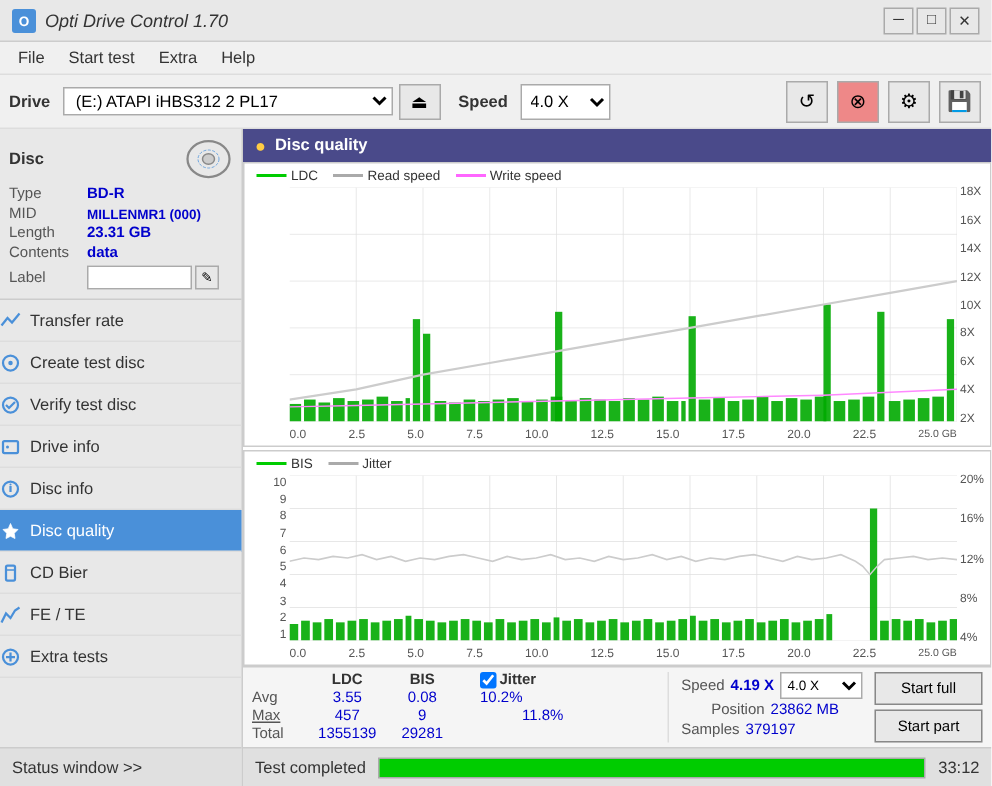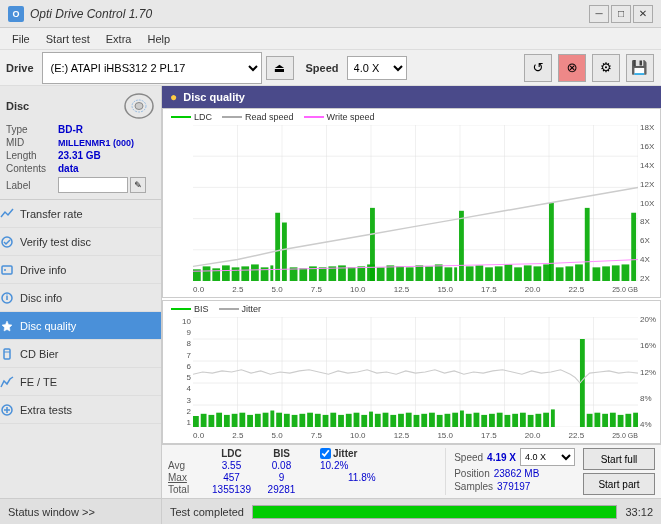--- a/index.html
+++ b/index.html
@@ -13,21 +13,21 @@
     .title-bar-controls { display: flex; gap: 2px; }
     .title-btn { width: 20px; height: 18px; border: 1px solid #aaa; background: #e8e8e8; cursor: pointer; display: flex; align-items: center; justify-content: center; font-size: 10px; color: #333; }
 
     
     .menu-bar { background: #f0f0f0; height: 22px; display: flex; align-items: center; padding: 0 4px; border-bottom: 1px solid #ddd; }
     .menu-item { padding: 2px 8px; font-size: 11px; cursor: pointer; color: #333; }
 
     
     .toolbar { background: #f0f0f0; height: 36px; display: flex; align-items: center; padding: 0 6px; border-bottom: 1px solid #ddd; gap: 4px; }
     .toolbar-label { font-size: 11px; font-weight: bold; color: #333; margin-right: 4px; }
-    .drive-select { height: 32px; width: 220px; border: 1px solid #aaa; background: white; font-size: 11px; padding: 0 4px; }
+    .drive-select { height: 19px; width: 220px; border: 1px solid #aaa; background: white; font-size: 11px; padding: 0 4px; }
     .eject-btn { height: 24px; width: 28px; border: 1px solid #aaa; background: #e8e8e8; cursor: pointer; display: flex; align-items: center; justify-content: center; font-size: 12px; }
     .speed-label { font-size: 11px; font-weight: bold; color: #333; margin-left: 8px; margin-right: 4px; }
     .speed-select { height: 24px; width: 60px; border: 1px solid #aaa; background: white; font-size: 11px; padding: 0 2px; }
     .toolbar-spacer { flex: 1; }
     .toolbar-icon-btn { height: 28px; width: 28px; border: 1px solid #aaa; background: #e8e8e8; cursor: pointer; display: flex; align-items: center; justify-content: center; margin: 0 1px; }
 
     
     .main { display: flex; height: calc(524px - 28px - 22px - 36px); }
 
     
@@ -161,20 +161,29 @@
     </div>
 
     <div class="sidebar-nav">
       <div class="nav-item">
         <span class="nav-item-icon">
           <svg width="14" height="14" viewBox="0 0 14 14">
               <polyline points="1,10 5,5 8,8 13,2" fill="none" stroke="#4a90d9" stroke-width="1.5"></polyline>
             </svg>
         </span>
         <span>Transfer rate</span>
+      </div>
+      <div class="nav-item">
+        <span class="nav-item-icon">
+          <svg width="14" height="14" viewBox="0 0 14 14">
+              <circle cx="7" cy="7" r="5" fill="none" stroke="#4a90d9" stroke-width="1.5"></circle>
+              <circle cx="7" cy="7" r="1.5" fill="#4a90d9"></circle>
+            </svg>
+        </span>
+        <span>Create test disc</span>
       </div>
       <div class="nav-item">
         <span class="nav-item-icon">
           <svg width="14" height="14" viewBox="0 0 14 14">
               <circle cx="7" cy="7" r="5" fill="none" stroke="#4a90d9" stroke-width="1.5"></circle>
               <polyline points="4,7 6,9 10,5" fill="none" stroke="#4a90d9" stroke-width="1.5"></polyline>
             </svg>
         </span>
         <span>Verify test disc</span>
       </div>
@@ -546,21 +555,21 @@
 
         <div style="display:flex; align-items:center; gap:4px;">
           <span style="font-size:10px; color:#555;">Speed</span>
           <span style="font-size:10px; color:#0000cc; font-weight:bold;">4.19 X</span>
           <select style="height:18px; width:55px; border:1px solid #aaa; background:white; font-size:9px;">
             <option>4.0 X</option>
           </select>
         </div>
 
         <div style="display:flex; align-items:center; gap:4px;">
-          <span style="font-size:10px; color:#555;">Position</span>
+          <span style="font-size:10px; color:#555;margin-left:20px;">Position</span>
           <span style="font-size:10px; color:#0000cc;">23862 MB</span>
         </div>
 
         <div style="display:flex; align-items:center; gap:4px;">
           <span style="font-size:10px; color:#555;">Samples</span>
           <span style="font-size:10px; color:#0000cc;">379197</span>
         </div>
       </div>
 
       <div style="display:flex; flex-direction:column; gap:3px; padding-left:8px; justify-content:center;">

